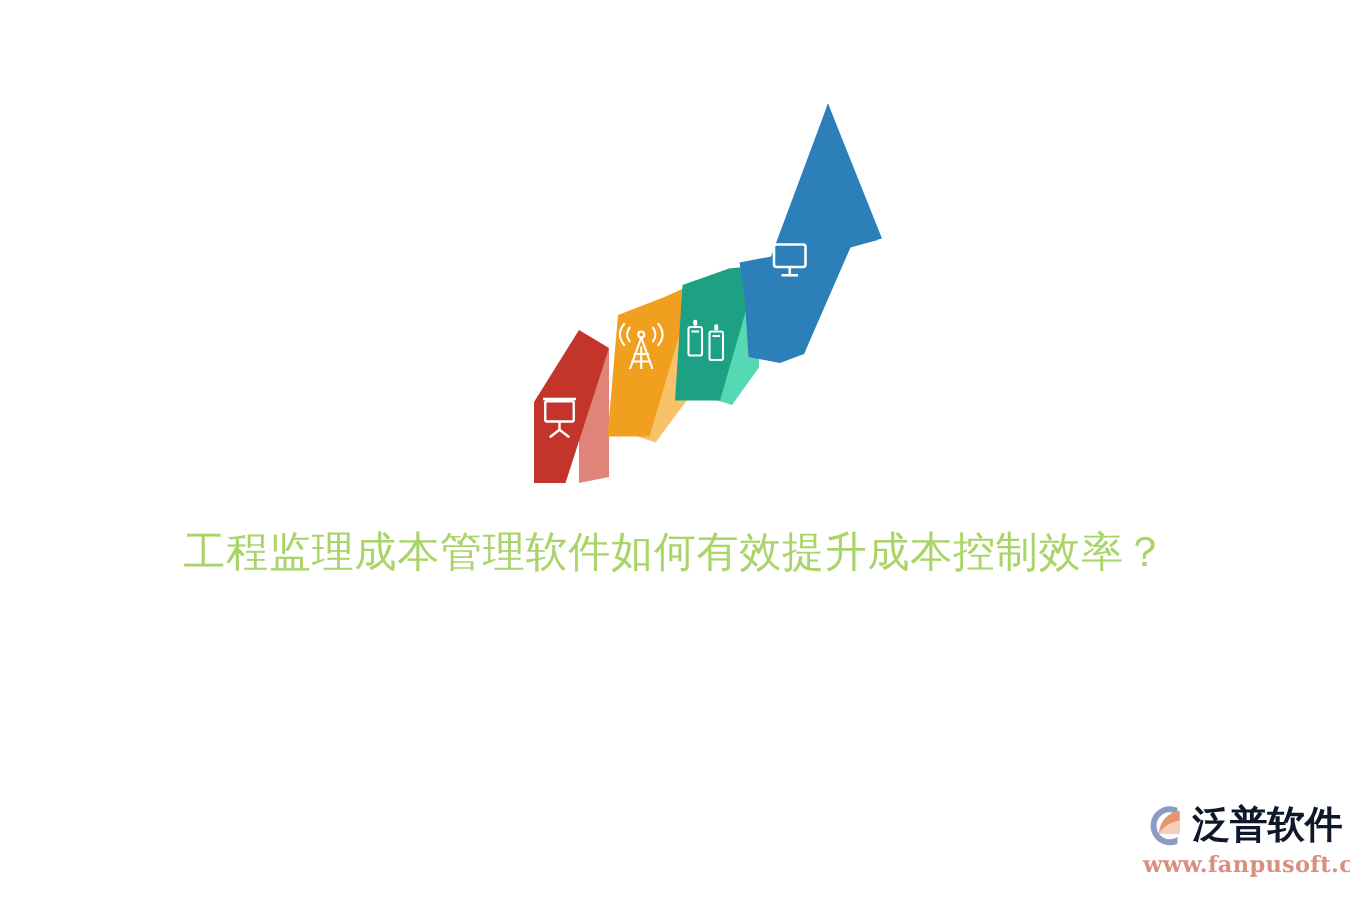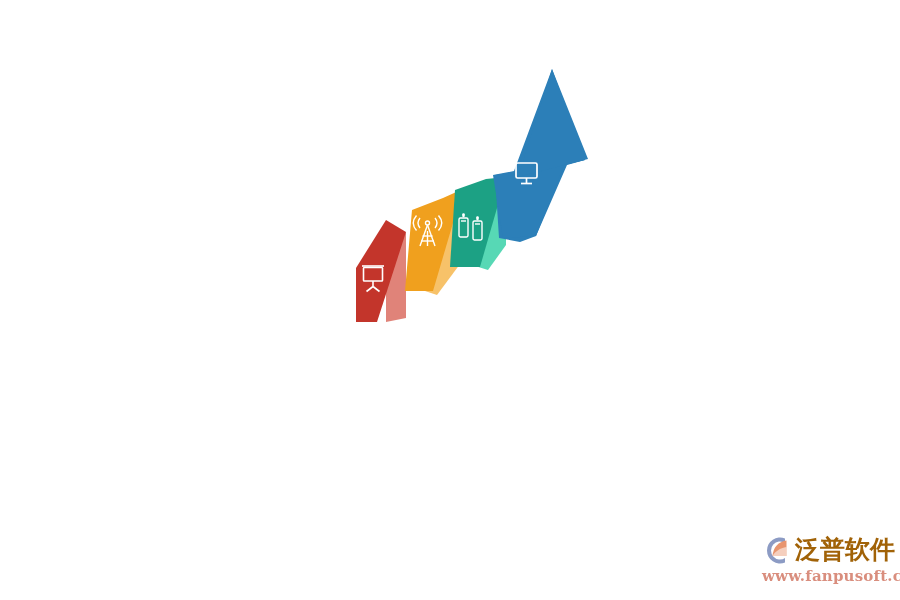--- a/index.html
+++ b/index.html
@@ -69,21 +69,21 @@
     width: 31px;
     height: 31px;
     flex: 0 0 31px;
     margin-right: 2px;
   }
   #logo-mark svg { display:block; width:31px; height:31px; }
   #logo-wordmark {
     font-family: "DejaVu Sans", "Liberation Sans", sans-serif;
     font-size: 25px;
     font-weight: bold;
-    color: #a16207;
+    color: #0f172a;
     line-height: 30px;
     letter-spacing: 0px;
     white-space: nowrap;
   }
   #logo-url {
     font-family: "DejaVu Serif", "Liberation Serif", serif;
     font-size: 15px;
     font-weight: bold;
     color: #D98E7E;
     letter-spacing: 0.2px;
@@ -165,20 +165,21 @@
         <g fill="none" stroke="#FFFFFF" stroke-width="1.7">
           <rect x="176" y="108" width="21" height="15" rx="1.6"></rect>
           <line x1="186.5" y1="123" x2="186.5" y2="128"></line>
           <line x1="181" y1="128.5" x2="192" y2="128.5"></line>
         </g>
       </g>
 
     </svg>
   </div>
 
+  <div id="page-title">工程监理成本管理软件如何有效提升成本控制效率？</div>
 
   <div id="watermark-logo">
     <div id="logo-row">
       <div id="logo-mark">
         <svg viewBox="0 0 31 31" xmlns="http://www.w3.org/2000/svg">
 
           <path d="M23 3.5
                    A 13 13 0 1 0 23 27.5
                    L 23 23
                    A 9 9 0 1 1 23 8

